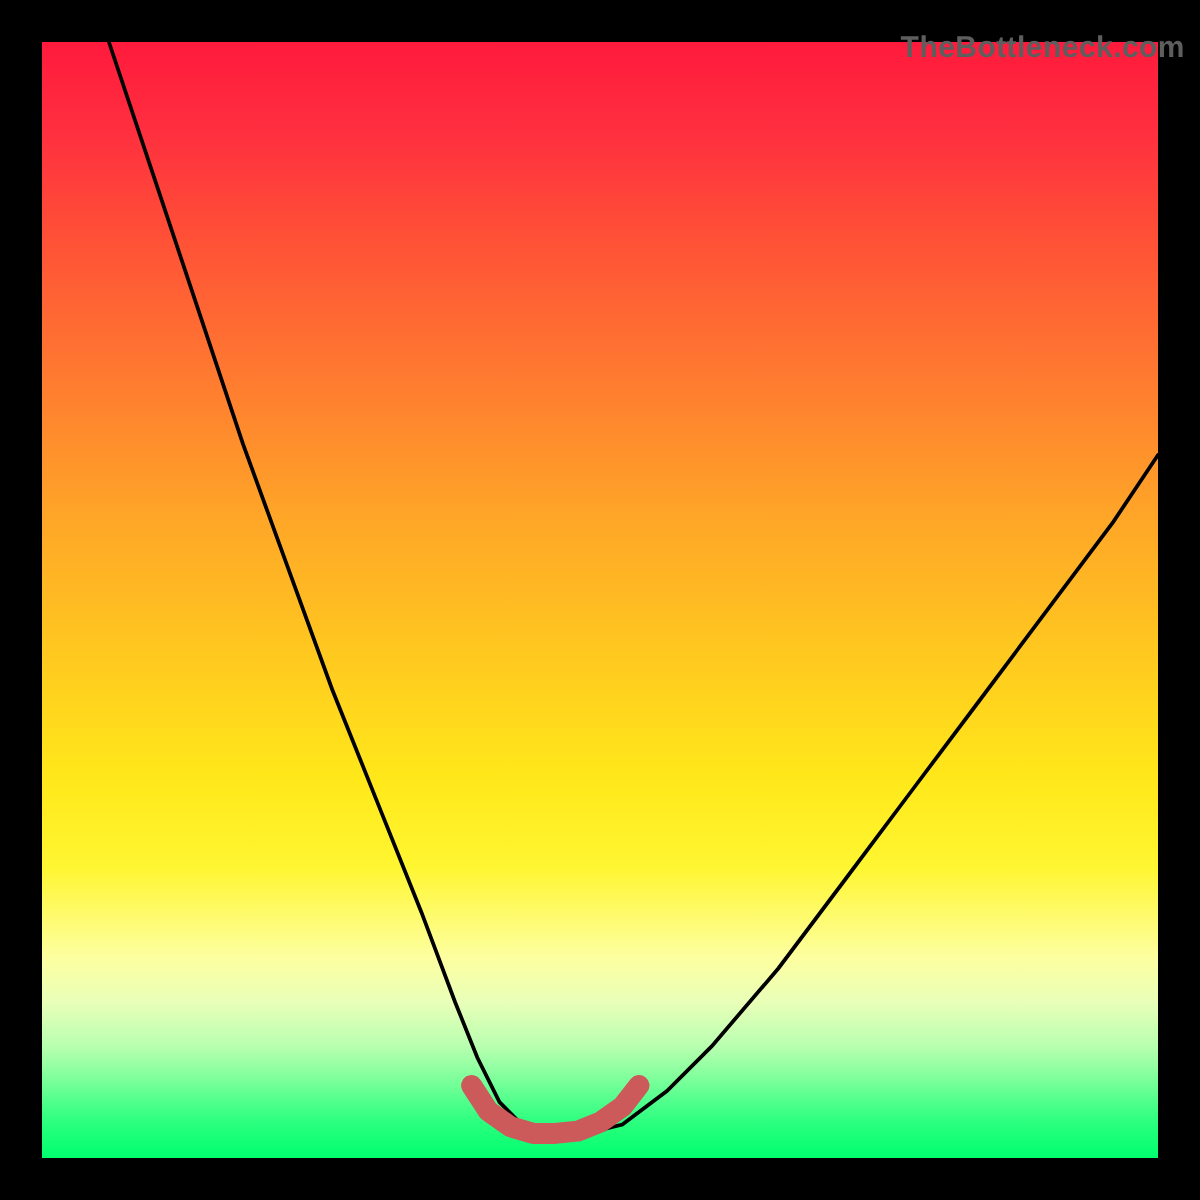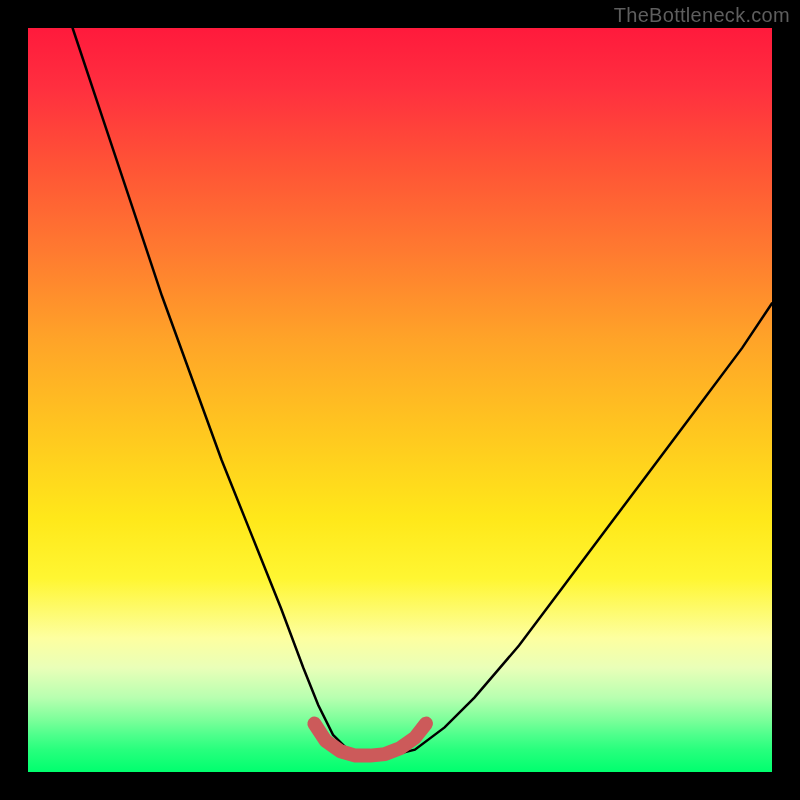--- a/index.html
+++ b/index.html
@@ -37,25 +37,25 @@
       #e9ffb8 86%,
       #b8ffb0 90%,
       #7cff9a 93%,
       #4fff8c 95%,
       #28ff7d 97%,
       #00ff6e 100%
     );
   }
   .watermark {
     position: absolute;
-    top: 4px;
+    top: 21px;
     right: 10px;
     color: #5e5e5e;
     font-size: 20px;
-    font-weight: 400;
+    font-weight: 700;
     letter-spacing: 0.3px;
     user-select: none;
   }
   svg.curve {
     position: absolute;
     left: 0;
     top: 0;
     width: 744px;
     height: 744px;
     overflow: visible;

